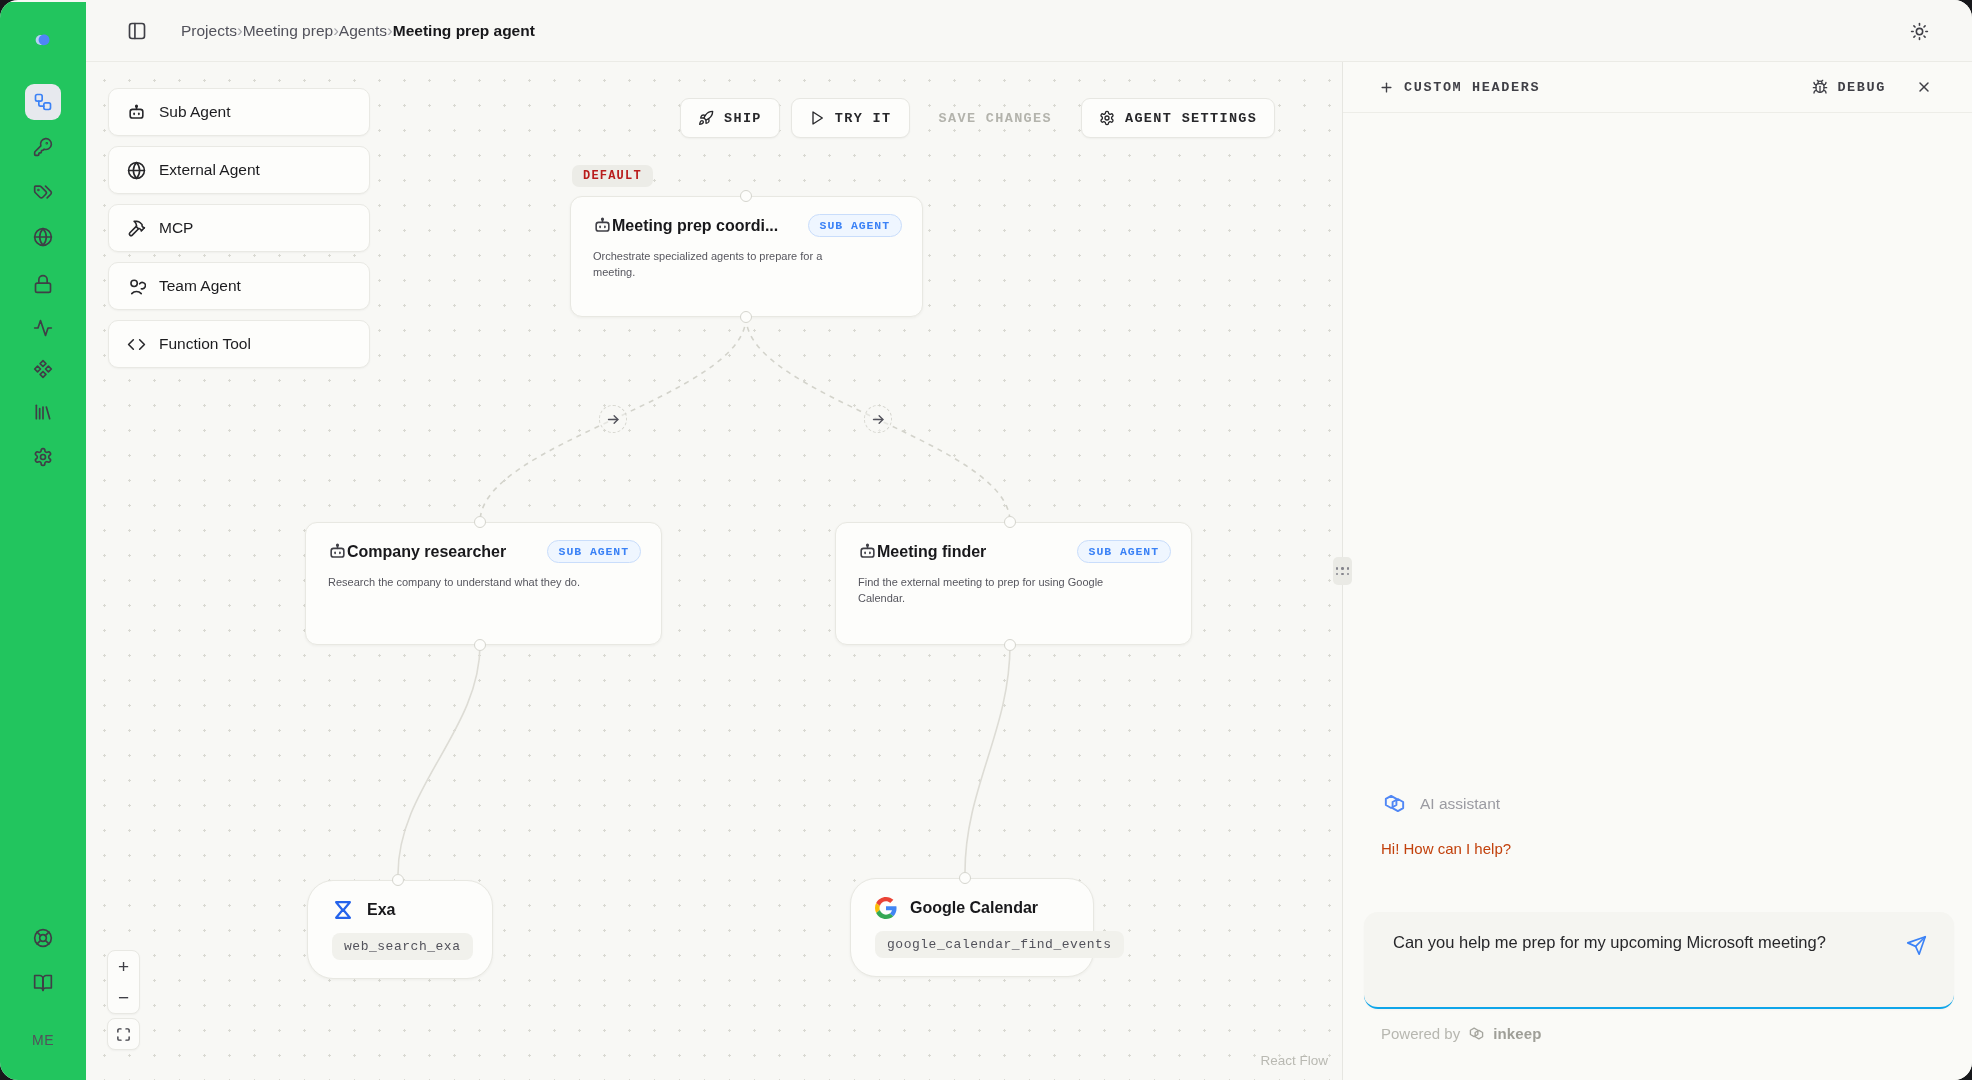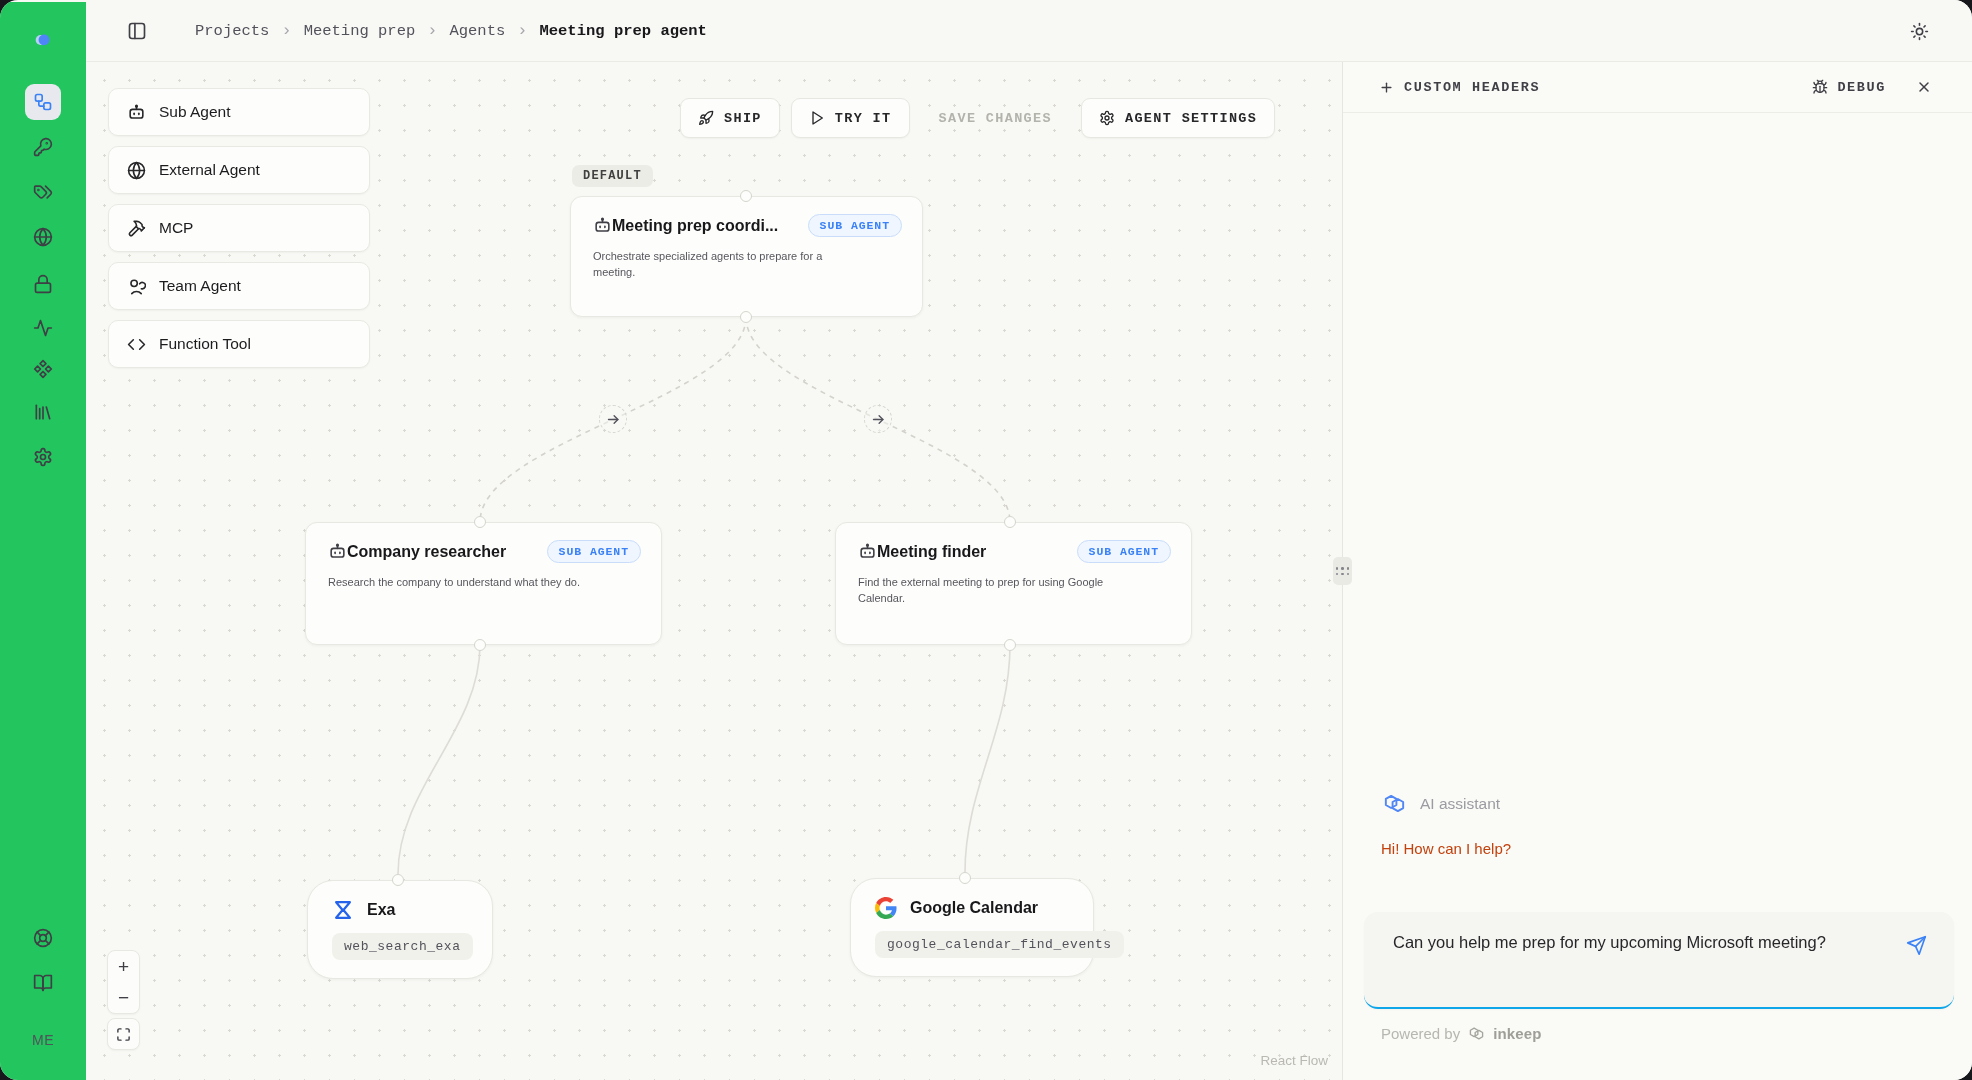--- a/index.html
+++ b/index.html
@@ -17,21 +17,21 @@
   .rail-btn svg { width:20px; height:20px; }
   .rail-btn.active { background:#e7e9ee; color:#3b82f6; }
   .rail-me { position:absolute; left:0; width:86px; text-align:center; color:#52525b; font-size:14px; letter-spacing:.04em; }
 
   
   .header { position:absolute; left:86px; right:0; top:0; height:62px; border-bottom:1px solid #ebebe6;
     display:flex; align-items:center; z-index:5; background:#f8f8f5; }
   .hdr-toggle { margin-left:36px; width:30px; height:30px; display:flex; align-items:center; justify-content:center;
     color:#3f3f46; cursor:pointer; border-radius:6px; }
   .hdr-toggle svg { width:20px; height:20px; }
-  .crumbs { display:flex; align-items:center; gap:12px; margin-left:43px; font-size:15.5px; color:#52525b;font-family:Liberation Mono, monospace; }
+  .crumbs { display:flex; align-items:center; margin-left:29px; font-size:15.5px; color:#52525b; }
   .crumb { cursor:pointer; }
   .crumb-sep { color:#a7a7ad; font-size:17px; }
   .crumb-current { color:#18181b; font-weight:700; }
   .theme-btn { position:absolute; right:38px; top:16px; width:30px; height:30px; display:flex;
     align-items:center; justify-content:center; color:#3f3f46; cursor:pointer; }
   .theme-btn svg { width:19px; height:19px; }
 
   
   .canvas { position:absolute; left:86px; top:62px; width:1256px; bottom:0; overflow:hidden;
     background-image:radial-gradient(circle, #d9d9d2 1.2px, transparent 1.3px);
@@ -58,21 +58,21 @@
   
   .node { position:absolute; background:#fdfdfb; border:1px solid #e8e8e2; border-radius:12px;
     box-shadow:0 1px 3px rgba(30,30,25,.05); z-index:3; cursor:pointer; }
   .node-head { display:flex; align-items:center; padding:17px 20px 0 22px; }
   .node-head svg.bot { width:19px; height:19px; color:#3f3f46; flex:0 0 auto; }
   .node-title { font-size:16px; font-weight:700; color:#18181b; white-space:nowrap; }
   .badge { margin-left:auto; font-family:"Liberation Mono",monospace; font-size:11.5px; font-weight:700;
     letter-spacing:.08em; color:#3b82f6; background:#eff6ff; border:1px solid #c9ddfb;
     border-radius:999px; padding:4px 11px; white-space:nowrap; }
   .node-desc { padding:12px 20px 0 22px; font-size:11px; line-height:1.42; color:#56565e; }
-  .default-tag { position:absolute; left:486px; top:103px; z-index:3; background:#ecece7; color:#404040;
+  .default-tag { position:absolute; left:486px; top:103px; z-index:3; background:#ecece7; color:#b91c1c;
     border-radius:7px; padding:4px 11px; font-family:"Liberation Mono",monospace; font-size:12px;
     font-weight:700; letter-spacing:.1em; }
   .handle { position:absolute; width:12px; height:12px; border-radius:50%; background:#fdfdfb;
     border:1.5px solid #d5d5ce; z-index:4; }
 
   .toolnode { position:absolute; background:#fdfdfb; border:1px solid #e8e8e2; border-radius:26px;
     box-shadow:0 1px 3px rgba(30,30,25,.05); z-index:3; padding:18px 22px 0 24px; cursor:pointer; }
   .toolnode .thead { display:flex; align-items:center; gap:13px; }
   .toolnode .thead svg { width:22px; height:22px; flex:0 0 auto; }
   .tool-pill { display:inline-block; margin-top:12px; background:#f1f1ec; border-radius:8px; padding:6px 12px;

